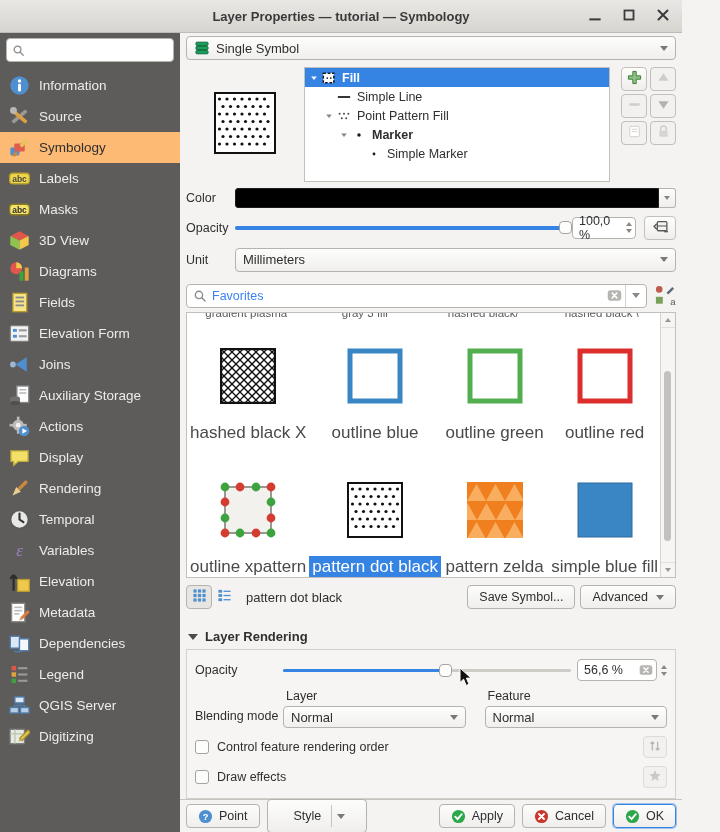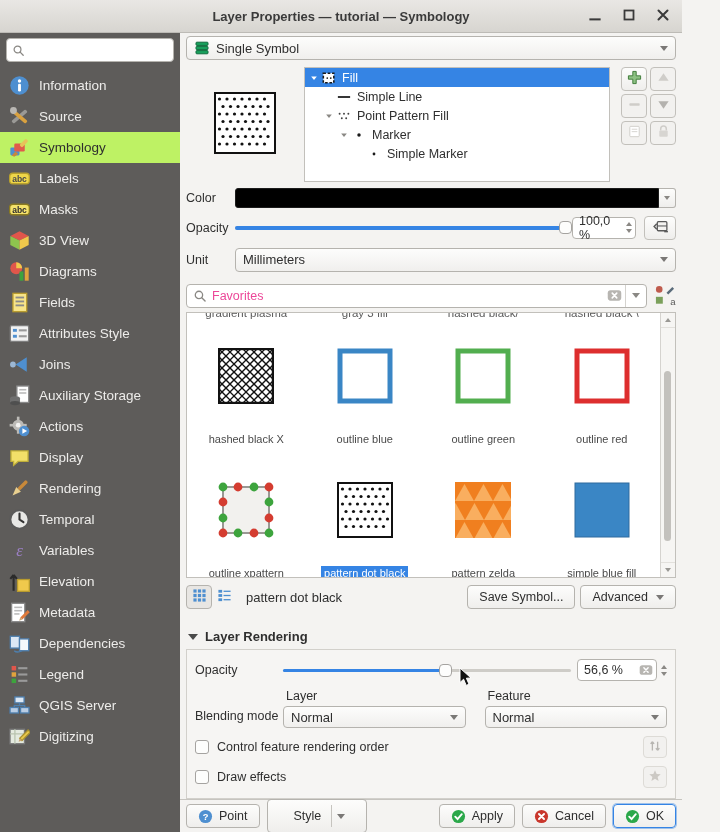--- a/index.html
+++ b/index.html
@@ -14,39 +14,39 @@
   
   .main{flex:1;display:flex;min-height:0}
   .sidebar{width:180px;background:#5e5c5a;display:flex;flex-direction:column;flex-shrink:0}
   .sidebar-search{margin:5px 6px 8px 6px;height:22px;background:#fff;border:1px solid #b5b3ae;border-radius:4px;display:flex;align-items:center;padding:0 5px;gap:4px}
   .sidebar-search svg{width:13px;height:13px}
   .sidebar-search input{border:none;outline:none;flex:1;min-width:0;font:inherit;background:transparent}
   .side-items{flex:1;overflow:hidden}
   .side-item{height:31px;display:flex;align-items:center;gap:9px;padding:0 9px;color:#edecea;font-size:13.5px}
   .side-item .icon{width:21px;height:21px;display:flex;flex-shrink:0}
   .icon svg{width:100%;height:100%}
-  .side-item.sel{background:#bef264;color:#2f2f2f}
+  .side-item.sel{background:#fdba74;color:#2f2f2f}
   .content{flex:1;display:flex;flex-direction:column;background:#f4f3f1;min-width:0}
   
   .combo{background:linear-gradient(#fdfdfc,#f0efed);border:1px solid #b5b3ae;border-radius:4px;display:flex;align-items:center;padding:0 7px;gap:6px;height:24px;box-sizing:border-box;font-size:13px}
   .combo .c-icon{width:16px;height:16px;display:flex}
   .combo .arrow{margin-left:auto;width:0;height:0;border-left:4px solid transparent;border-right:4px solid transparent;border-top:5px solid #7a7876}
   .renderer-row{margin:3px 6px}
   
   .editor-row{margin:4px 6px 2px;display:flex;height:120px}
   .preview-wrap{width:118px;display:flex;align-items:center;justify-content:center;flex-shrink:0}
   .tree{flex:1;background:#fff;border:1px solid #c2c0bb;overflow:hidden;min-width:0}
   .tree-row{height:19px;display:flex;align-items:center;font-size:12.5px;white-space:nowrap}
   .tree-row .exp{width:14px;display:flex;justify-content:center;flex-shrink:0}
   .tree-row .exp svg{width:10px;height:10px}
   .tree-row .t-icon{width:16px;height:14px;margin-right:5px;display:flex;flex-shrink:0}
   .tree-row .t-icon svg{width:100%;height:100%}
   .tree-row.sel{background:#3584e4;color:#fff}
   .tree-row.sel svg polygon{fill:#fff}
-  .tree-row.bold{font-weight:normal}
+  .tree-row.bold{font-weight:bold}
   .tree-btns{width:62px;display:grid;grid-template-columns:26px 26px;grid-auto-rows:24px;gap:3px;justify-content:end;align-content:start;padding-left:4px;flex-shrink:0}
   .tool-btn{background:linear-gradient(#fdfdfc,#efeeec);border:1px solid #c2c0bb;border-radius:4px;display:flex;align-items:center;justify-content:center}
   .tool-btn svg{width:15px;height:15px}
   .tool-btn.dis{background:#f2f1ef}
   
   .prop-row{margin:4px 6px;display:flex;align-items:center}
   .prop-label{width:49px;flex-shrink:0;font-size:12.5px}
   .color-split{flex:1;display:flex;height:20px}
   .color-btn{flex:1;background:#000;border:1px solid #1c1c1c;border-radius:3px 0 0 3px}
   .color-arrow{width:16px;background:linear-gradient(#fdfdfc,#efeeec);border:1px solid #b5b3ae;border-left:none;border-radius:0 3px 3px 0;display:flex;align-items:center;justify-content:center}
@@ -58,36 +58,36 @@
   .spin{width:64px;height:22px;box-sizing:border-box;border:1px solid #b5b3ae;border-radius:4px;background:#fff;display:flex;align-items:center;padding:0 3px 0 6px;font-size:12.5px;margin-left:6px;flex-shrink:0}
   .spin-arrows{margin-left:auto;display:flex;flex-direction:column;gap:3px;padding-left:3px}
   .tri-up{width:0;height:0;border-left:3.5px solid transparent;border-right:3.5px solid transparent;border-bottom:4.5px solid #8a8884}
   .tri-down{width:0;height:0;border-left:3.5px solid transparent;border-right:3.5px solid transparent;border-top:4.5px solid #8a8884}
   .override-btn{width:30px;height:22px;margin-left:8px;flex-shrink:0}
   .override-btn svg{width:17px;height:17px}
   
   .fav-row{margin:8px 6px 2px;display:flex;align-items:center;height:24px}
   .search-field{flex:1;height:24px;box-sizing:border-box;background:#fff;border:1px solid #b5b3ae;border-radius:4px;display:flex;align-items:center;padding-left:6px;overflow:hidden}
   .search-field .m-icon{width:14px;height:14px;display:flex}
-  .search-field .value{margin-left:5px;font-size:12.5px;color:#ec4899}
+  .search-field .value{margin-left:5px;font-size:12.5px;color:#3b82f6}
   .clear-btn{margin-left:auto;width:22px;display:flex;justify-content:center}
   .clear-btn svg{width:15px;height:15px}
   .arrow-sect{width:20px;height:100%;border-left:1px solid #d5d3cf;display:flex;align-items:center;justify-content:center}
   .arrow-sect .arrow{width:0;height:0;border-left:4px solid transparent;border-right:4px solid transparent;border-top:5px solid #8a8884}
   .sm-btn{width:22px;height:22px;margin-left:7px;display:flex}
   .sm-btn svg{width:100%;height:100%}
   
   .grid{margin:2px 6px 0;height:276px;background:#fff;border:1px solid #c2c0bb;position:relative;overflow:hidden}
   .grid-inner{position:absolute;left:0;top:0;right:14px;bottom:0}
   .clip-row{height:9px;overflow:hidden;display:grid;grid-template-columns:repeat(4,1fr)}
   .clip-lbl{font-size:11.5px;color:#5a5a5a;text-align:center;transform:translateY(-6px)}
   .sym-grid{display:grid;grid-template-columns:repeat(4,1fr)}
   .sym-cell{display:flex;flex-direction:column;align-items:center;padding-top:26px;height:108px}
   .sym-cell .swatch{display:flex}
-  .sym-cell .lbl{margin-top:28px;font-size:11px;color:#4a4a4a;padding:1px 3px;white-space:nowrap}
+  .sym-cell .lbl{margin-top:18px;font-size:17px;color:#4a4a4a;padding:1px 3px;white-space:nowrap}
   .sym-cell .lbl.sel{background:#3584e4;color:#fff}
   .vscroll{position:absolute;right:0;top:0;bottom:0;width:14px;border-left:1px solid #d5d3cf;background:#f6f5f3}
   .vs-btn{height:14px;display:flex;align-items:center;justify-content:center}
   .vs-btn.up{border-bottom:1px solid #e2e0dc}
   .vs-btn.down{position:absolute;bottom:0;left:0;right:0;border-top:1px solid #e2e0dc}
   .vs-thumb{position:absolute;left:3px;width:7px;border-radius:4px;background:#c3c1bd;top:58px;height:170px}
   
   .grid-footer{margin:7px 6px;display:flex;align-items:center;height:24px}
   .view-btn{width:24px;height:22px;display:flex;align-items:center;justify-content:center;border-radius:4px}
   .view-btn svg{width:15px;height:15px}
@@ -254,21 +254,21 @@
           <div class="side-item">
             <span class="icon">
               <svg viewBox="0 0 16 16">
                 <rect x="1" y="2" width="14" height="12" rx="1" fill="#f2f2f2" stroke="#7f7f7f"></rect>
                 <rect x="3" y="4.5" width="3" height="2.2" fill="#4e8fd0"></rect>
                 <rect x="7.5" y="4.8" width="6" height="1.6" fill="#9a9a9a"></rect>
                 <rect x="3" y="9" width="3" height="2.2" fill="#4e8fd0"></rect>
                 <rect x="7.5" y="9.3" width="6" height="1.6" fill="#9a9a9a"></rect>
               </svg>
             </span>
-            <span>Attributes Style</span>
+            <span>Elevation Form</span>
           </div>
           <div class="side-item">
             <span class="icon">
               <svg viewBox="0 0 16 16">
                 <circle cx="3" cy="8" r="2.2" fill="#9bb7d4"></circle>
                 <polygon points="13.5,2.5 13.5,13.5 5,8" fill="#4e8fd0"></polygon>
               </svg>
             </span>
             <span>Joins</span>
           </div>

